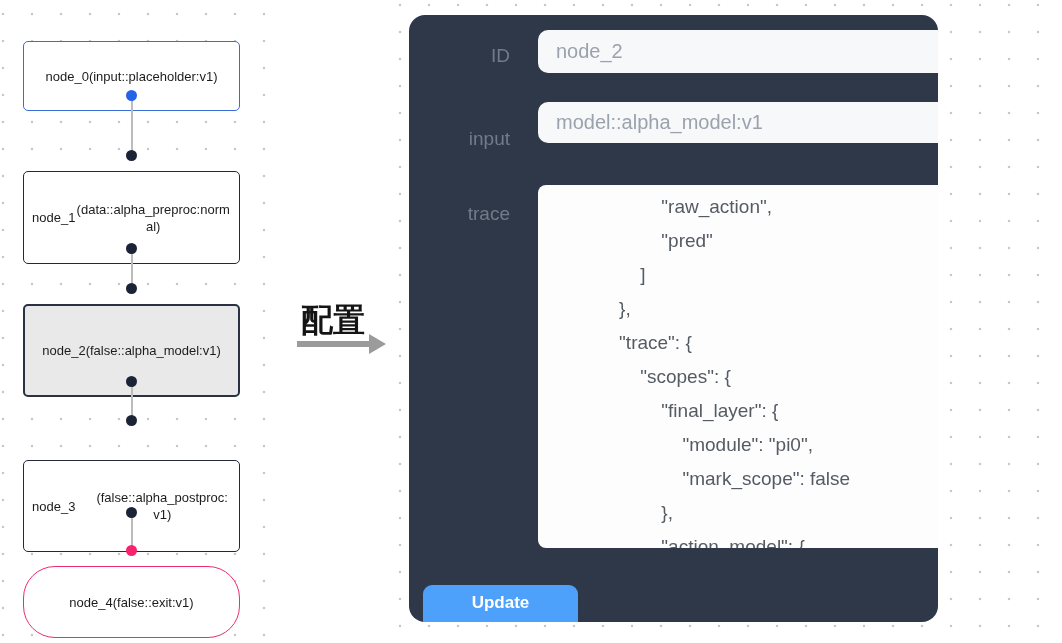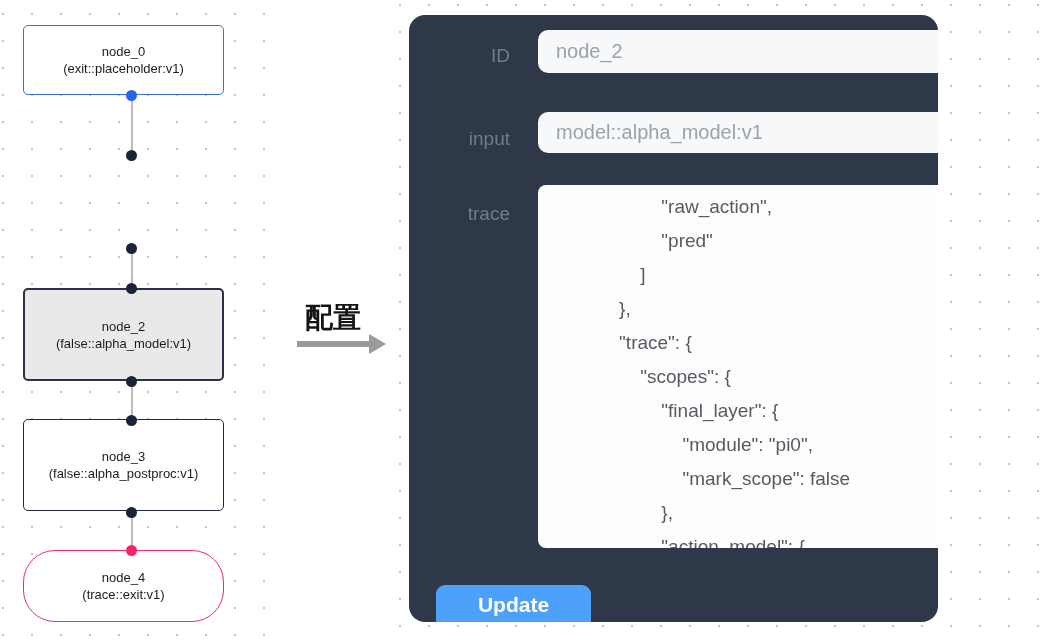--- a/index.html
+++ b/index.html
@@ -11,43 +11,43 @@
   .dots {
     position:absolute; top:0; height:643px;
     background-image: radial-gradient(circle at 2px 2px, #c7c7ca 1.4px, transparent 1.6px);
     background-size: 29px 27px;
   }
   #canvas-left  { left:0;   width:268px; background-position:1px 12px; }
   #canvas-right { left:381px; width:681px; background-position:17px 3px; }
 
   
   .node {
-    position:absolute; left:23px; width:201px;
+    position:absolute; left:23px; width:217px;
     background:#ffffff; border:1.6px solid #232938; border-radius:5px;
-    display:flex; flex-direction:column; align-items:center; justify-content:center;
+    display:flex; flex-direction:row; align-items:center; justify-content:center;
     text-align:center; padding:4px 8px;
-    font-size:13px; line-height:17px; color:#1c1c1c;
+    font-size:13px; line-height:17px; color:#1c1c1c;margin-top:16px;
   }
   .node .tline { word-break:break-all; }
   .node-input    { border-color:#3b6dd8; }
   .node-selected { background:#e9e9ea; border-width:2px; border-color:#2a3142; }
   .node-output   { border-color:#ee2d6c;border-radius:32px; }
 
   .edge { position:absolute; left:131px; width:2px; background:#bcbcbc; }
   .handle {
     position:absolute; width:11px; height:11px; border-radius:50%;
     background:#1b2436; left:126px;
   }
   .handle-blue { background:#2563eb; }
   .handle-pink { background:#f6246f; }
 
   
   #transition-label {
     position:absolute; left:295px; top:299px; width:76px;
-    font-size:28px; font-weight:600; color:#141414; text-align:center;
+    font-size:32px; font-weight:600; color:#141414; text-align:center;
     font-family:Liberation Serif, serif;
   }
   #arrow-shaft { position:absolute; left:297px; top:341px; width:74px; height:6px; background:#9b9b9b; }
   #arrow-head  { position:absolute; left:369px; top:334px; width:0; height:0;
     border-top:10px solid transparent; border-bottom:10px solid transparent;
     border-left:17px solid #9b9b9b; }
 
   
   #panel {
     position:absolute; left:409px; top:15px; width:529px; height:607px;
@@ -57,21 +57,21 @@
     position:absolute; left:0; width:101px; text-align:right;
     color:#717b89; font-size:19px; line-height:22px;
   }
   .text-input {
     position:absolute; left:129px; width:494px;
     background:#f7f8fa; border:none; outline:none; border-radius:10px;
     font-family:"Liberation Sans", sans-serif;
     font-size:20px; color:#9aa2ad; padding:0 18px;
   }
   #id-input   { top:15px; height:43px; }
-  #type-input { top:97px; height:41px; }
+  #type-input { top:87px; height:41px; }
 
   #config-box {
     position:absolute; left:129px; top:170px; width:493px; height:363px;
     background:#fdfdfd; border-radius:8px; overflow:hidden;
   }
   #config-text {
     position:absolute; left:0; top:0; right:37px; bottom:0;
     padding:5px 6px 5px 60px;
     font-family:"Liberation Sans", sans-serif;
     font-size:19px; line-height:34px; color:#555b63;
@@ -86,54 +86,58 @@
     position:absolute; left:9px; top:28px; width:19px; height:36px;
     background:#bfc1c4; border-radius:10px;
   }
   #config-resize-handle {
     position:absolute; right:3px; bottom:3px; width:15px; height:15px;
     background:repeating-linear-gradient(135deg, transparent 0 3px, #8a8f96 3px 4.8px, transparent 4.8px 7px);
     clip-path:polygon(100% 0, 0 100%, 100% 100%);
   }
 
   #update-button {
-    position:absolute; left:27px; top:570px; width:155px; height:52px;
+    position:absolute; left:14px; top:570px; width:155px; height:52px;
     background:#4da1fa; border:none; border-radius:9px;
-    color:#ffffff; font-size:21px; font-weight:600;
+    color:#ffffff; font-size:17px; font-weight:600;
     font-family:"Liberation Sans", sans-serif;
     display:flex; align-items:flex-start; justify-content:center;
     padding-top:8px; cursor:pointer;
   }
 </style>
 </head>
 <body>
 
 <div id="stage">
 
   <div id="canvas-left" class="dots">
 
     <div class="node node-input" style="top:25px; height:70px;">
       <div>node_0</div>
-      <div class="tline">(exit::placeholder:v1)</div>
+      <div class="tline">(input::placeholder:v1)</div>
     </div>
 
+    <div class="node" style="top:155px; height:93px;">
+      <div>node_1</div>
+      <div class="tline">(data::alpha_preproc:normal)</div>
+    </div>
 
     <div class="node node-selected" style="top:288px; height:93px;">
       <div>node_2</div>
       <div class="tline">(false::alpha_model:v1)</div>
     </div>
 
-    <div class="node" style="top:419px; height:92px;">
+    <div class="node" style="top:444px; height:92px;gap:18px;">
       <div>node_3</div>
       <div class="tline">(false::alpha_postproc:v1)</div>
     </div>
 
     <div class="node node-output" style="top:550px; height:72px;">
       <div>node_4</div>
-      <div class="tline">(trace::exit:v1)</div>
+      <div class="tline">(false::exit:v1)</div>
     </div>
 
     <div class="edge" style="top:95px;  height:60px;"></div>
     <div class="edge" style="top:248px; height:40px;"></div>
     <div class="edge" style="top:381px; height:39px;"></div>
     <div class="edge" style="top:512px; height:38px;"></div>
 
     <div class="handle handle-blue" style="top:90px;"></div>
     <div class="handle" style="top:150px;"></div>
     <div class="handle" style="top:243px;"></div>

